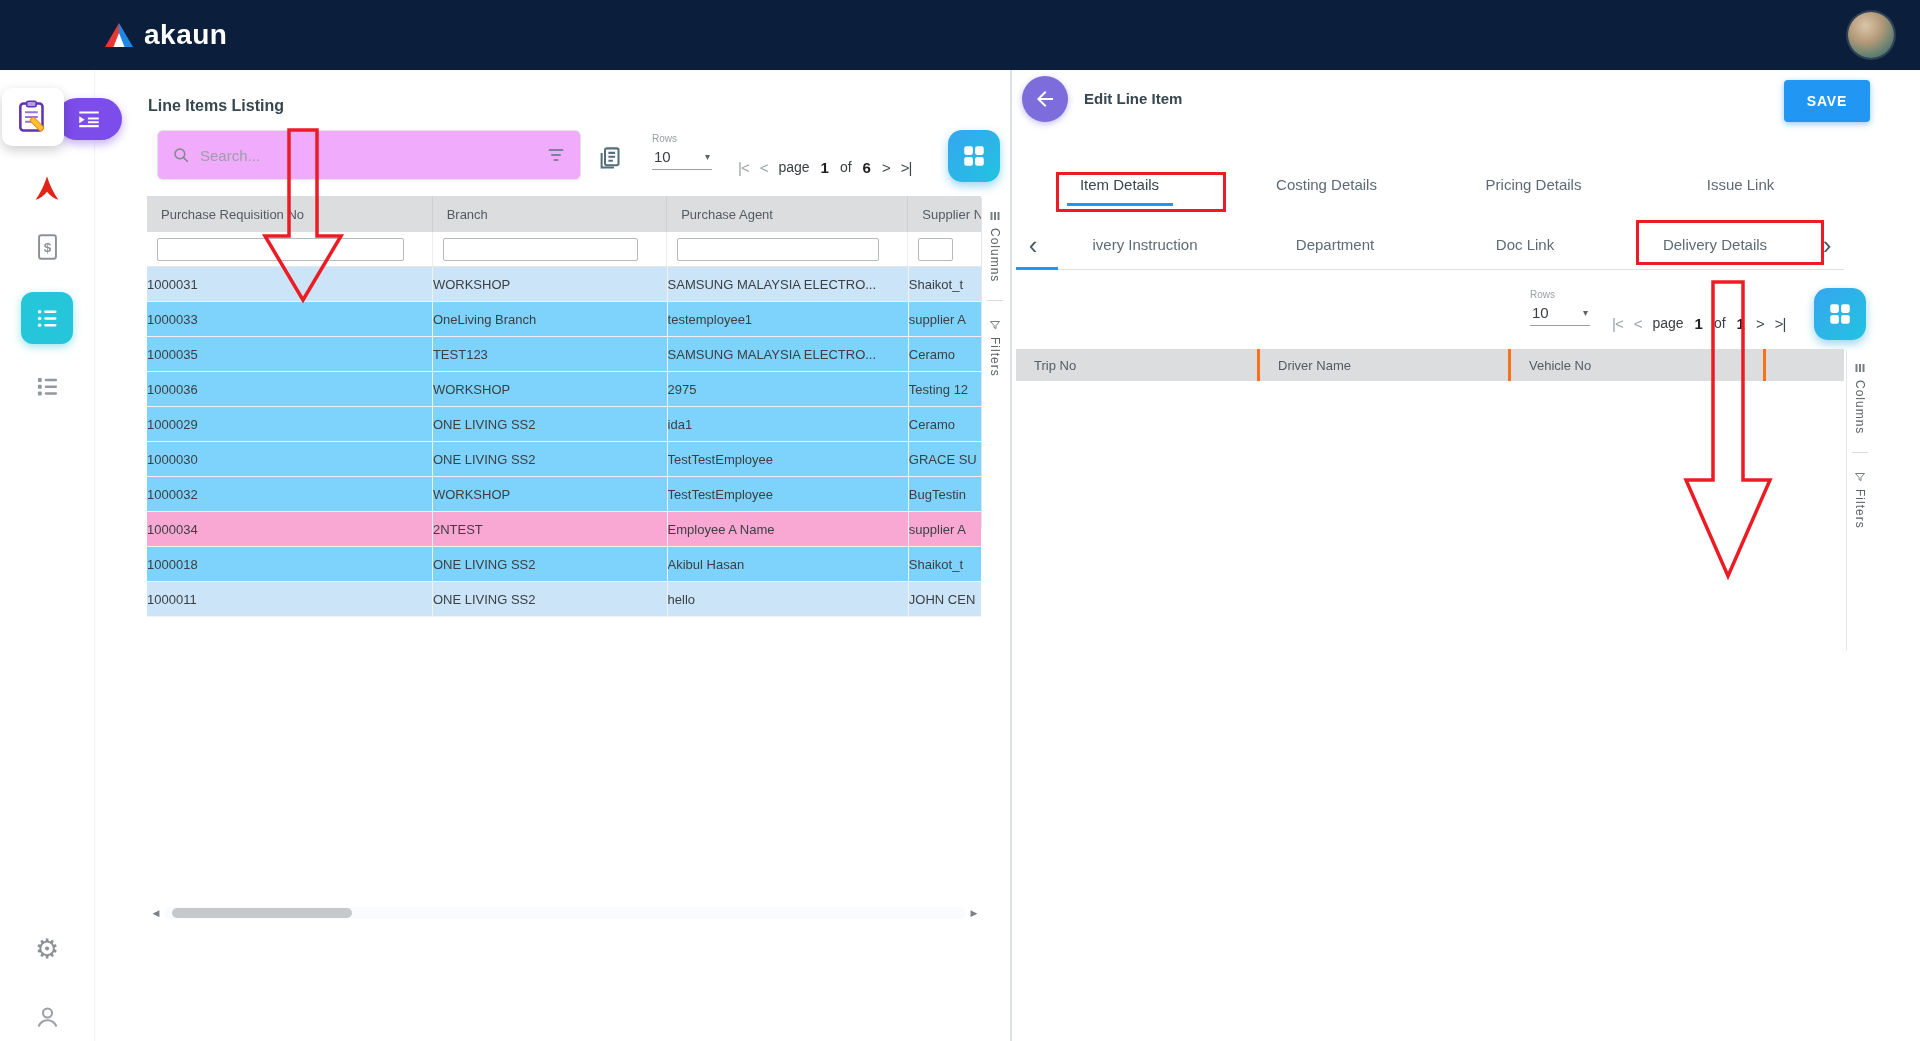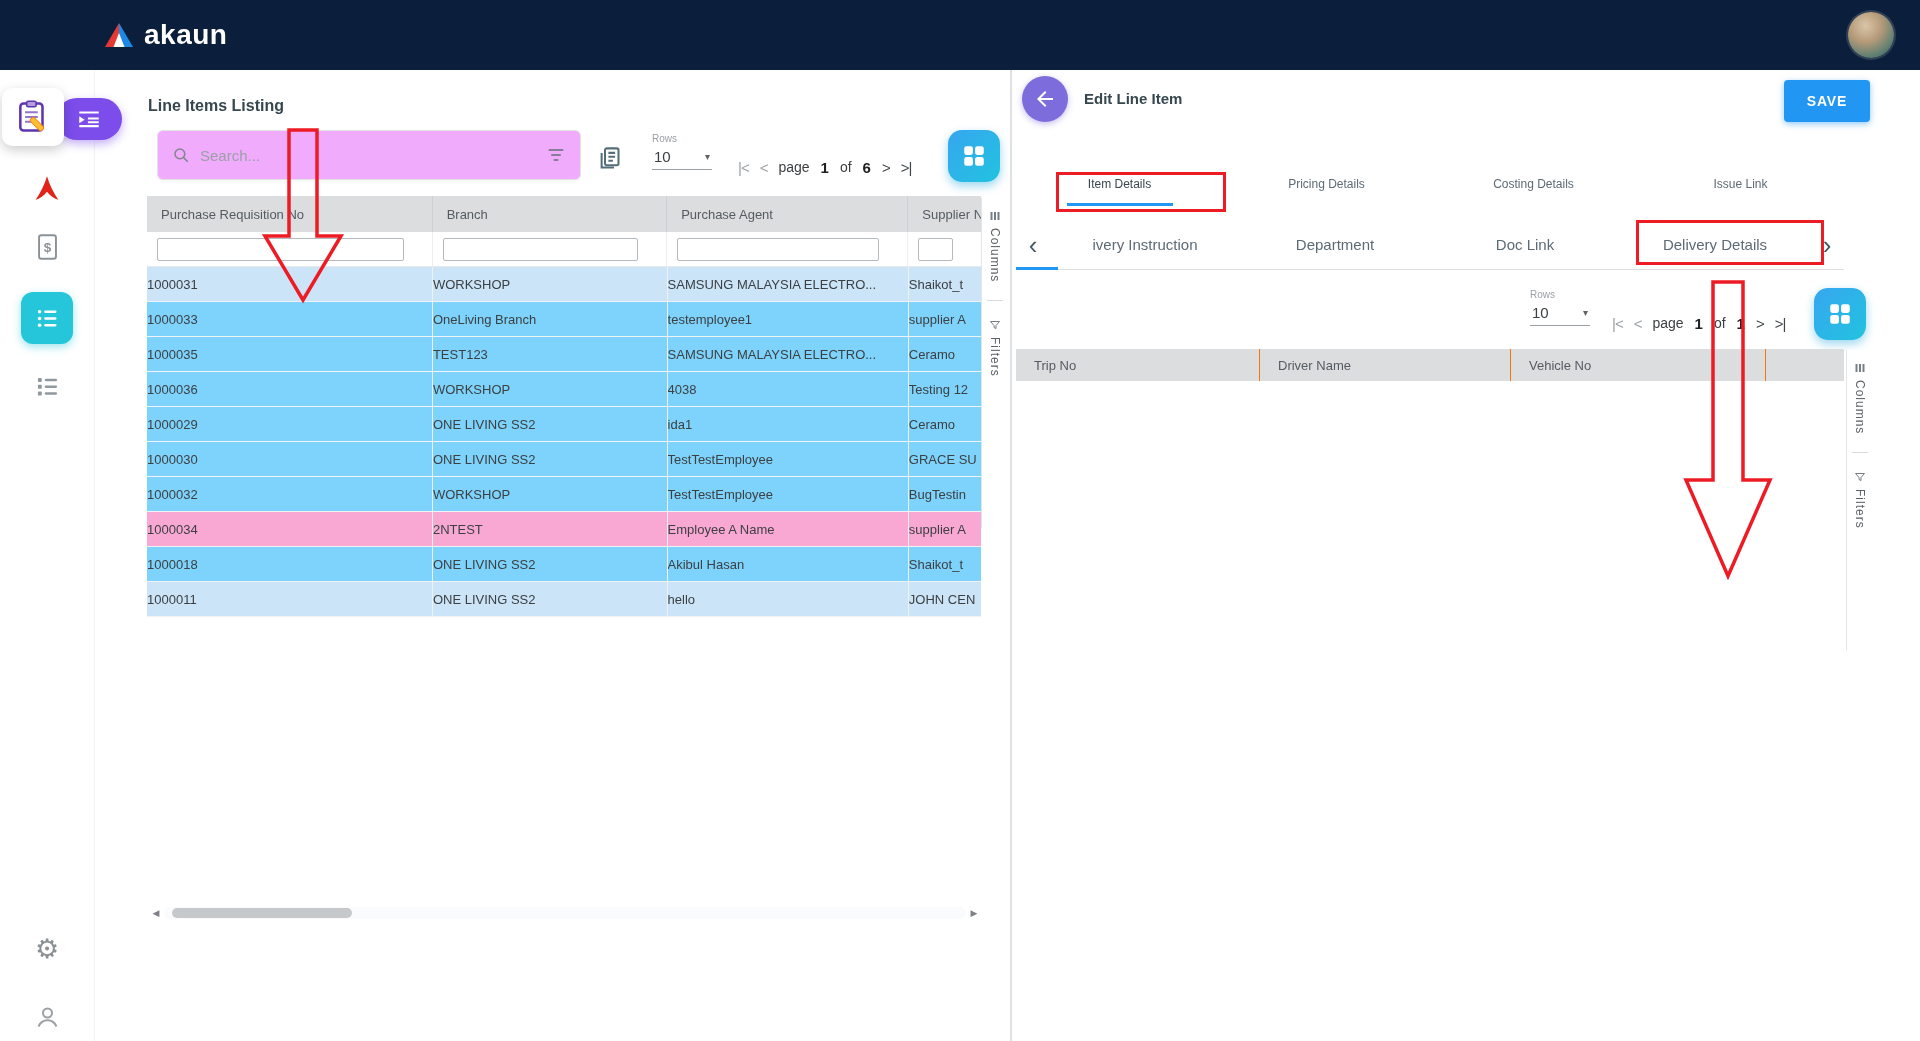--- a/index.html
+++ b/index.html
@@ -101,35 +101,35 @@
   
   .back-btn { position:absolute; left:1022px; top:76px; width:46px; height:46px; border-radius:50%;
               background:#7d6cdb; display:flex; align-items:center; justify-content:center;
               box-shadow:0 2px 6px rgba(125,108,219,.45); cursor:pointer; }
   .rp-title { position:absolute; left:1084px; top:90px; font-size:15px; font-weight:600; color:#37474f; }
   .save-btn { position:absolute; left:1784px; top:80px; width:86px; height:42px; background:#2196f3; color:#fff;
               font-size:14px; font-weight:700; letter-spacing:.8px; border:none; border-radius:4px;
               box-shadow:0 2px 6px rgba(33,150,243,.5); cursor:pointer; }
 
   .tabs-row { position:absolute; left:1016px; top:160px; width:828px; height:48px; display:flex; }
-  .tab { flex:1; display:flex; align-items:center; justify-content:center; font-size:12px; color:#5c6b75;
+  .tab { flex:1; display:flex; align-items:center; justify-content:center; font-size:15px; color:#5c6b75;
          position:relative; cursor:pointer; }
   .tab.active { color:#37474f; }
   .tab.active::after { content:""; position:absolute; bottom:2px; left:50%; transform:translateX(-50%);
                        width:106px; height:3px; background:#2196f3; }
 
   .subtabs-row { position:absolute; left:1016px; top:220px; width:828px; height:50px; display:flex;
                  align-items:center; border-bottom:1px solid #e0e0e0; }
   .st-chevron { width:34px; text-align:center; font-size:26px; color:#455a64; cursor:pointer; line-height:1; }
   .subtab { flex:1; text-align:center; font-size:15px; color:#5c6b75; overflow:hidden; white-space:nowrap; cursor:pointer; }
   .subtab-indicator { position:absolute; left:1016px; top:267px; width:42px; height:3px; background:#2196f3; }
 
   .rp-table { position:absolute; left:1016px; top:349px; width:828px; }
   .t-head2 { display:flex; height:32px; background:#dbdddf; }
-  .rh { font-size:13px; color:#555b61; padding-left:18px; border-right:1px solid #f97316;
+  .rh { font-size:13px; color:#555b61; padding-left:18px; border-right:3px solid #f97316;
         display:flex; align-items:center; overflow:hidden; white-space:nowrap; cursor:pointer; }
   .r1 { width:244px; } .r2 { width:251px; } .r3 { width:255px; } .r4 { width:78px; border-right:none; }
   .rp-body { height:260px; background:#fff; }
 
   
   .anno { position:absolute; z-index:60; pointer-events:none; }
   .anno-box { border:3px solid var(--anno); background:transparent; }
   .anno-box1 { left:1056px; top:172px; width:170px; height:40px; }
   .anno-box2 { left:1636px; top:220px; width:188px; height:45px; }
   .anno-arrow1 { left:258px; top:128px; }
@@ -296,21 +296,21 @@
   </div>
   <div class="tr">
     <div class="td c1">1000035</div>
     <div class="td c2">TEST123</div>
     <div class="td c3">SAMSUNG MALAYSIA ELECTRO...</div>
     <div class="td c4">Ceramo</div>
   </div>
   <div class="tr">
     <div class="td c1">1000036</div>
     <div class="td c2">WORKSHOP</div>
-    <div class="td c3">4038</div>
+    <div class="td c3">2975</div>
     <div class="td c4">Testing 12</div>
   </div>
   <div class="tr">
     <div class="td c1">1000029</div>
     <div class="td c2">ONE LIVING SS2</div>
     <div class="td c3">ida1</div>
     <div class="td c4">Ceramo</div>
   </div>
   <div class="tr">
     <div class="td c1">1000030</div>
@@ -375,22 +375,22 @@
 <div class="back-btn">
   <svg width="24" height="24" viewBox="0 0 24 24">
     <path d="M20 11H7.8l5.6-5.6L12 4l-8 8 8 8 1.4-1.4L7.8 13H20z" fill="#fff"></path>
   </svg>
 </div>
 <h2 class="rp-title">Edit Line Item</h2>
 <button class="save-btn">SAVE</button>
 
 <div class="tabs-row">
   <div class="tab active">Item Details</div>
+  <div class="tab">Costing Details</div>
   <div class="tab">Pricing Details</div>
-  <div class="tab">Costing Details</div>
   <div class="tab">Issue Link</div>
 </div>
 
 <div class="subtabs-row">
   <div class="st-chevron">‹</div>
   <div class="subtab">ivery Instruction</div>
   <div class="subtab">Department</div>
   <div class="subtab">Doc Link</div>
   <div class="subtab">Delivery Details</div>
   <div class="st-chevron">›</div>

